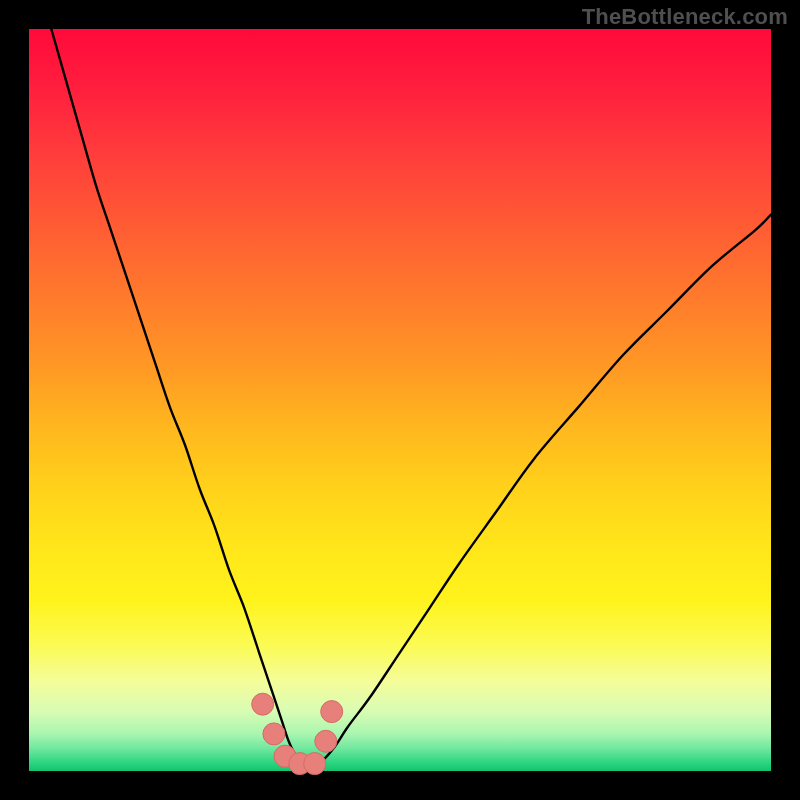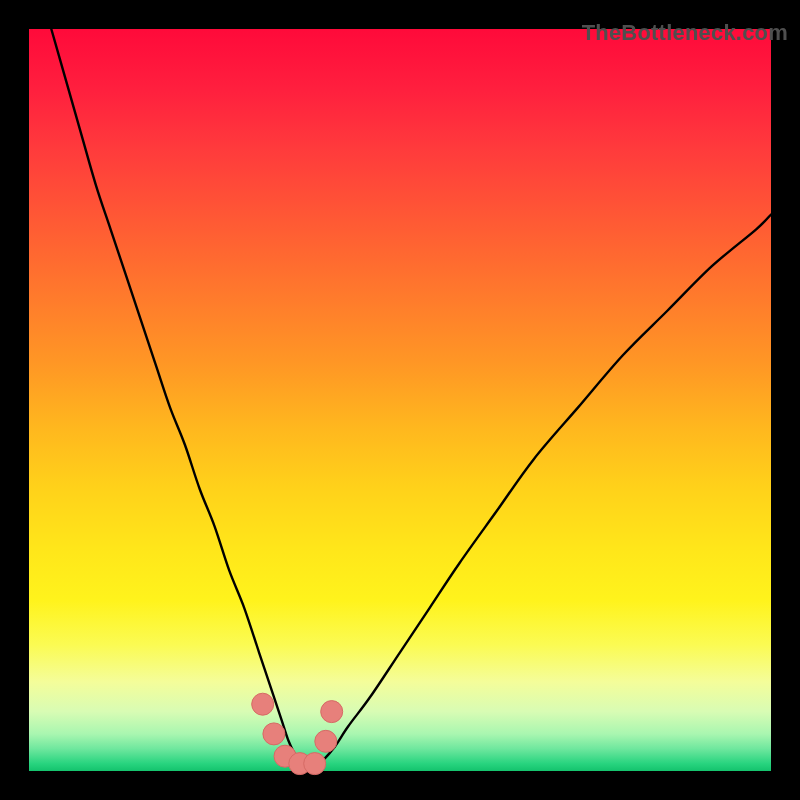--- a/index.html
+++ b/index.html
@@ -48,21 +48,20 @@
   }
   .watermark {
     position: absolute;
     top: 4px;
     right: 12px;
     color: #4f4f4f;
     font-size: 22px;
     font-weight: 600;
     letter-spacing: 0.2px;
     user-select: none;
-    margin-top: 16px;
   }
   svg.curve {
     position: absolute;
     left: 0;
     top: 0;
     width: 742px;
     height: 742px;
     overflow: visible;
   }
 </style>

